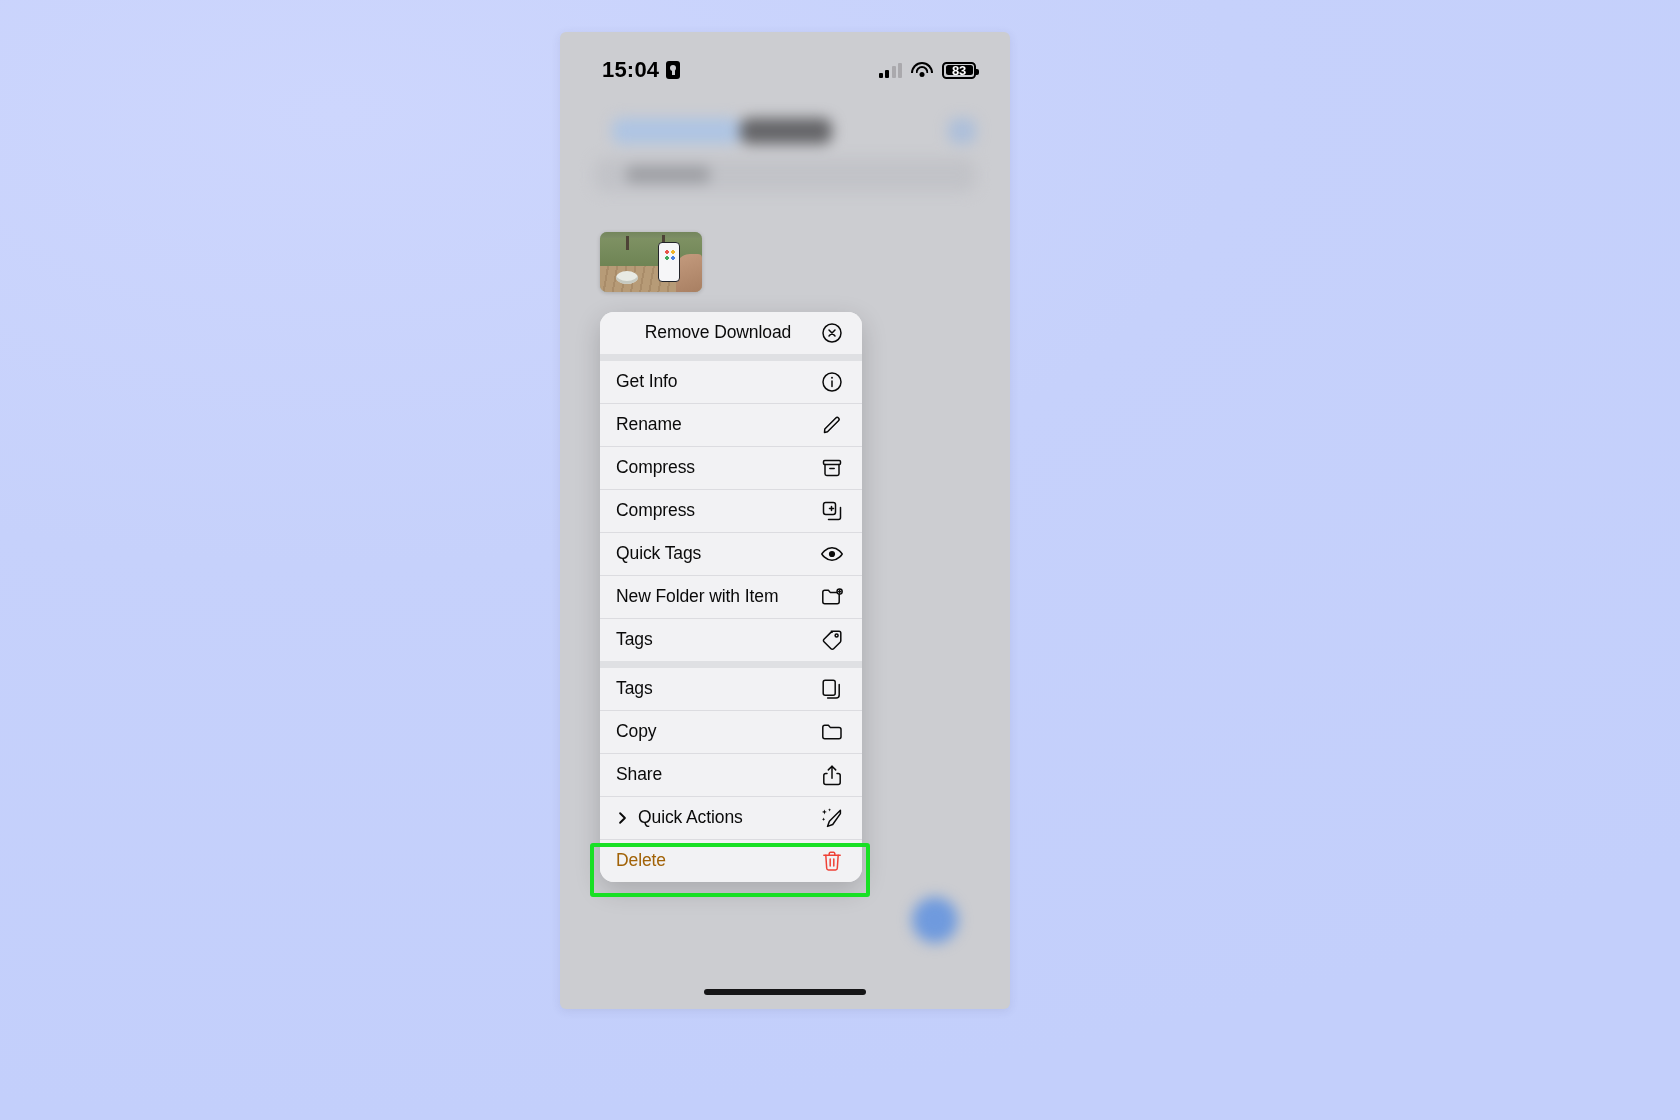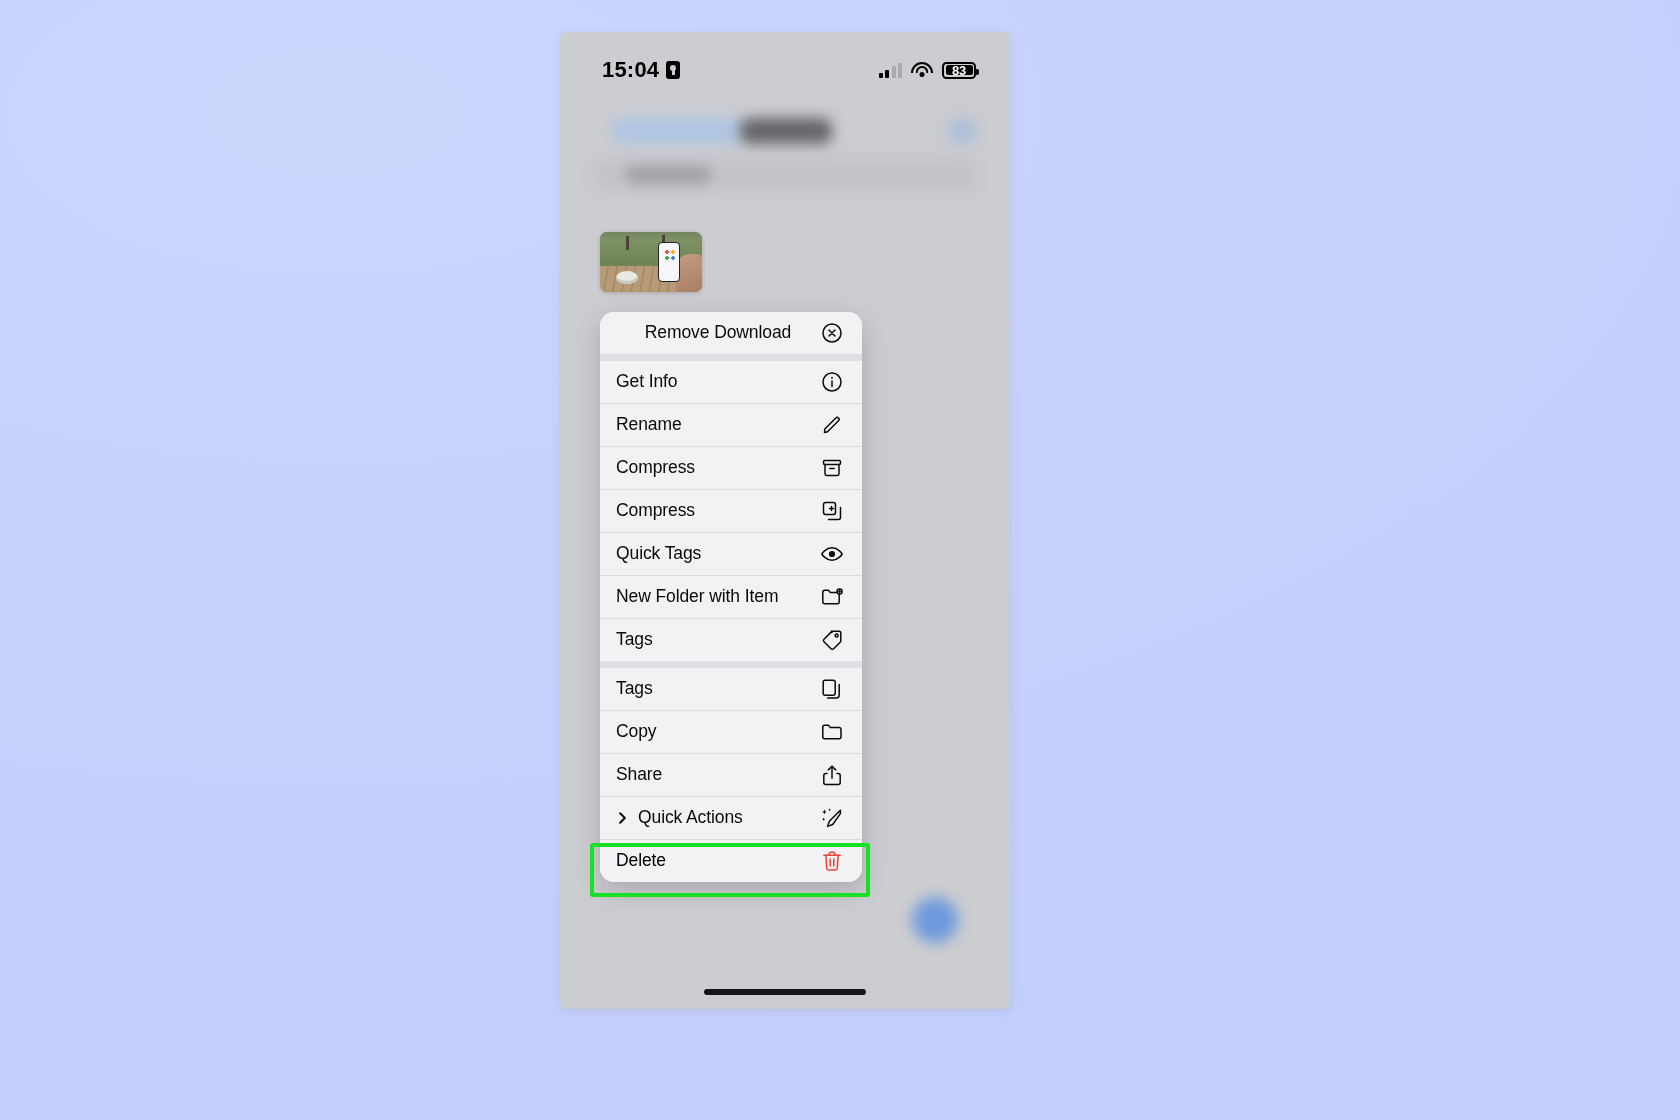--- a/index.html
+++ b/index.html
@@ -185,21 +185,21 @@
     background: #f2f2f4;
   }
   .mi .lbl {
     flex: 1;
     font-size: 17.5px;
     color: #0a0a0a;
     letter-spacing: -0.1px;
     line-height: 1;
   }
   .mi.centered .lbl { text-align: center; padding-right: 0; }
-  .mi.delete .lbl { color: #000000; }
+  .mi.delete .lbl { color: #a16207; }
   .mi .ic { width: 24px; height: 24px; flex: 0 0 24px; color: #0a0a0a; }
   .mi .ic svg { width: 100%; height: 100%; display:block; }
   .mi.delete .ic { color: #ef4136; }
   .sep-thin { height: 1px; background: #dcdce0; margin: 0; }
   .sep-thick { height: 7px; background: #dfe0e3; }
   .chev {
     width: 13px; flex: 0 0 13px; margin-right: 9px;
     display: flex; align-items: center; color: #0a0a0a;
   }
   .chev svg { width: 13px; height: 16px; display:block; }

